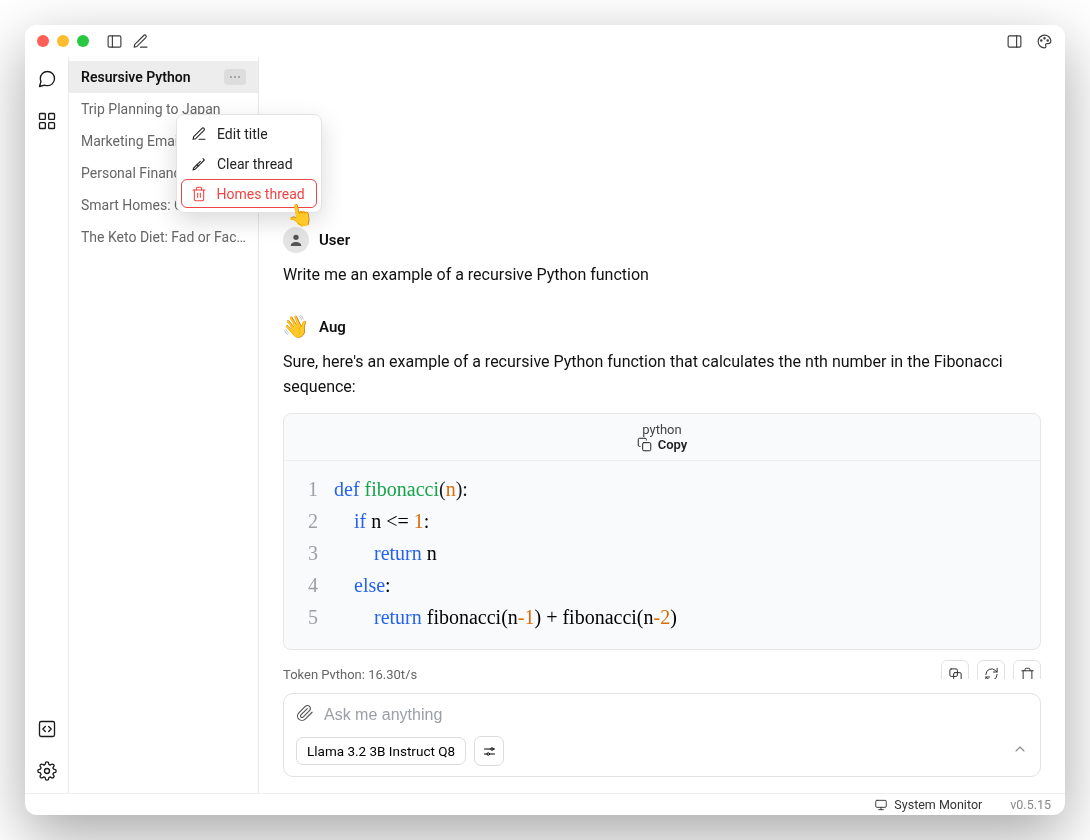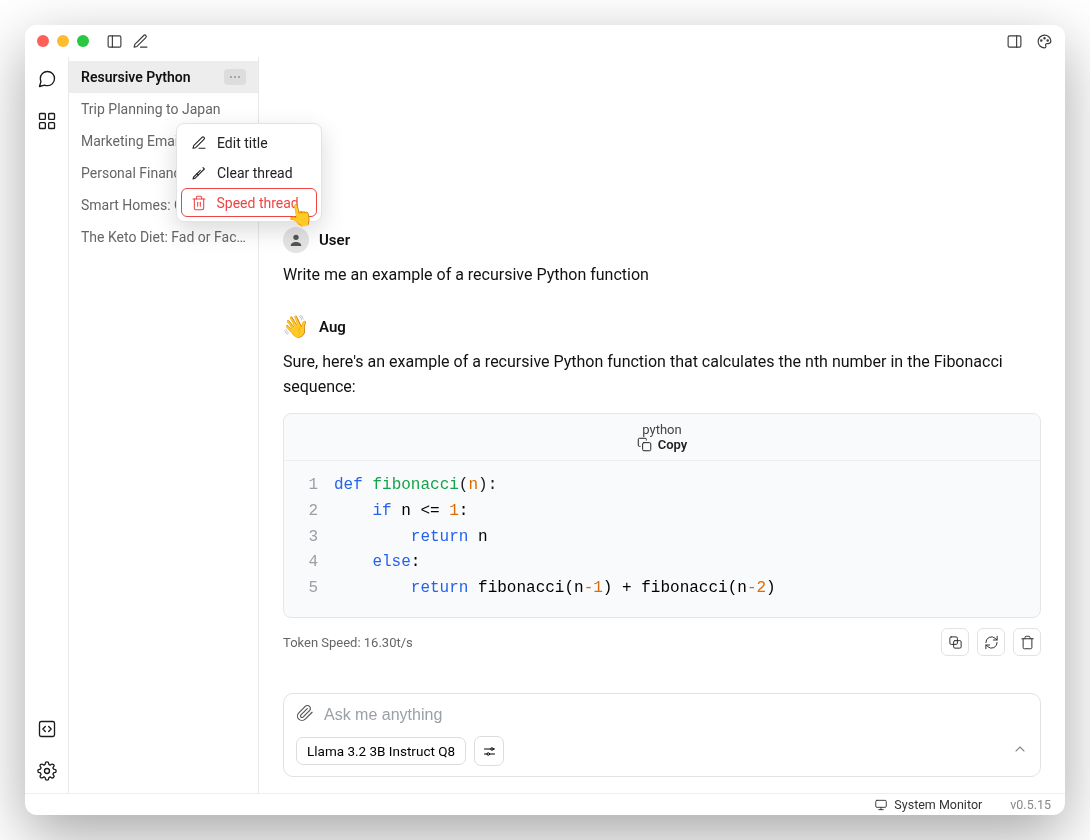--- a/index.html
+++ b/index.html
@@ -89,21 +89,21 @@
     font-weight: 600;
   }
   .thread-title { overflow:hidden; text-overflow: ellipsis; }
   .thread-more { flex: 0 0 auto; display:none; color:#555; padding:1px 3px; border-radius:4px;}
   .thread-item.active .thread-more { display:flex; background:#ddd; }
 
   
   .context-menu {
     position: absolute;
     left: 107px;
-    top: 66px;
+    top: 57px;
     width: 146px;
     background: #fff;
     border: 1px solid #e3e3e3;
     border-radius: 8px;
     box-shadow: 0 8px 24px rgba(0,0,0,0.15);
     padding: 4px;
     z-index: 20;
   }
   .context-menu .mi {
     padding: 7px 10px;
@@ -165,22 +165,22 @@
   }
   .code-header {
     display:flex; align-items:center; justify-content:space-between;
     padding:8px 14px;
     font-size:13px; color:#444;
     border-bottom:1px solid #eee;
     flex-direction:column;
   }
   .copy-btn { display:flex; align-items:center; gap:6px; font-weight:600; cursor:pointer; color:#222; }
   pre.code {
-    font-family: Liberation Mono, monospace;
-    font-size:16px;
+    font-family: Liberation Serif, serif;
+    font-size:20px;
     padding:12px 14px 16px 14px;
     line-height:1.6;
     white-space:pre;
     overflow-x:auto;
   }
   .ln { display:inline-block; width:20px; text-align:right; color:#9aa0a6; margin-right:16px; user-select:none;}
   .k { color:#2563eb; }     
   .fn { color:#16a34a; }    
   .p { color:#1a1a1a; }
   .n { color:#dc6b04; }     
@@ -364,21 +364,21 @@
           <span>Clear thread</span>
         </div>
         <div class="mi hover">
           <svg viewBox="0 0 24 24">
               <path d="M3 6h18"></path>
               <path d="M19 6v14a2 2 0 0 1-2 2H7a2 2 0 0 1-2-2V6"></path>
               <path d="M8 6V4a2 2 0 0 1 2-2h4a2 2 0 0 1 2 2v2"></path>
               <path d="M10 11v6"></path>
               <path d="M14 11v6"></path>
             </svg>
-          <span>Speed thread</span>
+          <span>Homes thread</span>
         </div>
       </div>
       <div class="cursor">👆</div>
     </div>
 
     <div class="chat">
       <div class="messages">
 
         <div class="msg">
           <div class="msg-header">
@@ -412,21 +412,21 @@
               </span>
             </div>
 <pre class="code"><span class="ln">1</span><span class="k">def</span> <span class="fn">fibonacci</span><span class="p">(</span><span class="n">n</span><span class="p">):</span>
 <span class="ln">2</span>    <span class="k">if</span><span> n &lt;= </span><span class="num">1</span><span>:</span>
 <span class="ln">3</span>        <span class="k">return</span><span> n</span>
 <span class="ln">4</span>    <span class="k">else</span><span>:</span>
 <span class="ln">5</span>        <span class="k">return</span><span> fibonacci(n</span><span class="num">-1</span><span>) + fibonacci(n</span><span class="num">-2</span><span>)</span></pre>
           </div>
 
           <div class="msg-footer">
-            <div class="token-speed">Token Speed: 16.30t/s</div>
+            <div class="token-speed">Token Python: 16.30t/s</div>
             <div class="msg-actions">
               <div class="a">
                   <svg viewBox="0 0 24 24" width="15" height="15">
                     <rect x="9" y="9" width="12" height="12" rx="2"></rect>
                     <rect x="3" y="3" width="12" height="12" rx="2"></rect>
                   </svg>
                 </div>
               <div class="a">
                   <svg viewBox="0 0 24 24" width="15" height="15">
                     <path d="M21 2v6h-6"></path>

